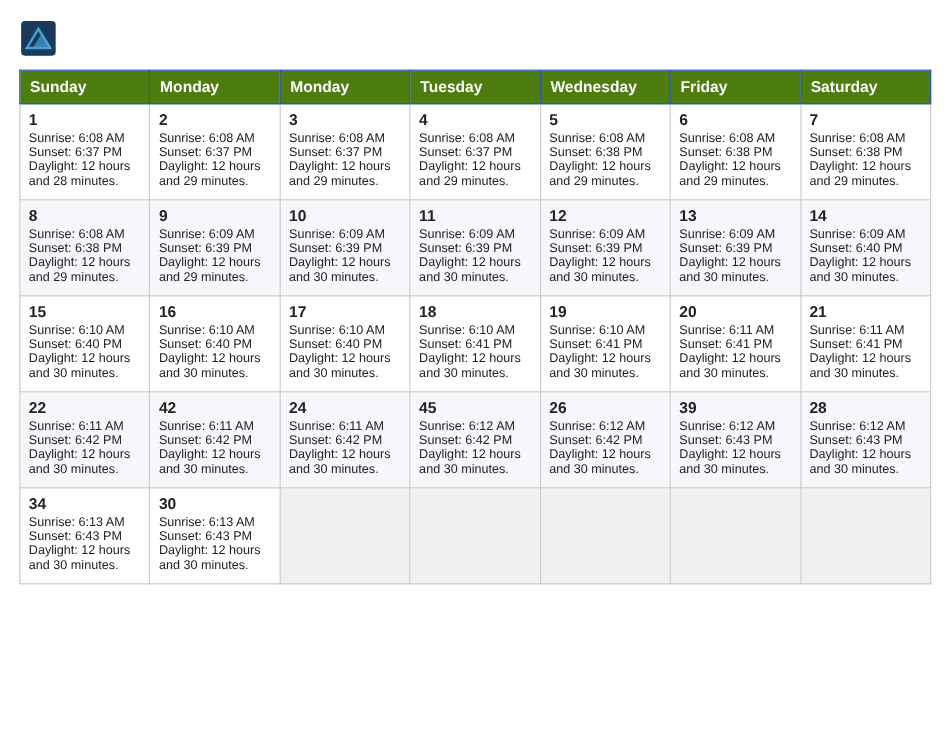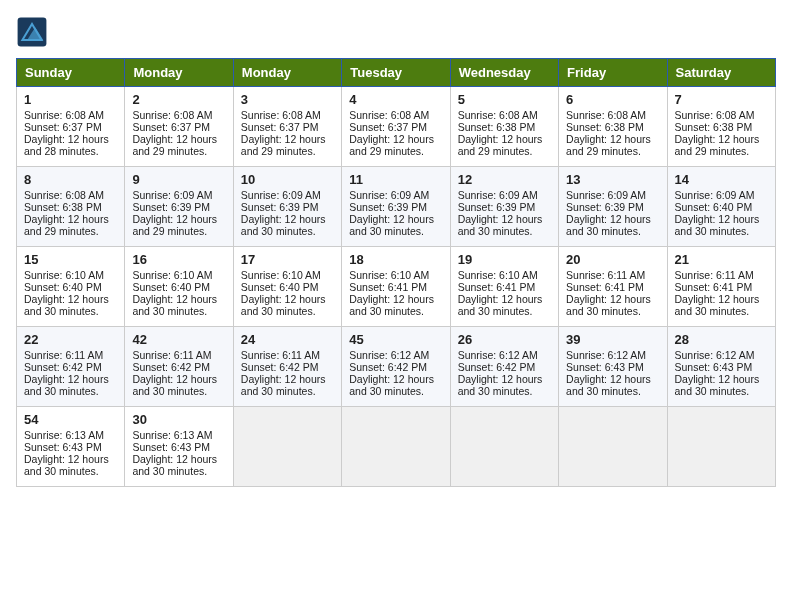--- a/index.html
+++ b/index.html
@@ -288,21 +288,21 @@
       </td>
         <td>
         <span class="day-num">28</span>
         <span>Sunrise: 6:12 AM</span><br>
         <span>Sunset: 6:43 PM</span><br>
         <span>Daylight: 12 hours and 30 minutes.</span>
       </td>
       </tr>
       <tr>
         <td>
-        <span class="day-num">54</span>
+        <span class="day-num">34</span>
         <span>Sunrise: 6:13 AM</span><br>
         <span>Sunset: 6:43 PM</span><br>
         <span>Daylight: 12 hours and 30 minutes.</span>
       </td>
         <td>
         <span class="day-num">30</span>
         <span>Sunrise: 6:13 AM</span><br>
         <span>Sunset: 6:43 PM</span><br>
         <span>Daylight: 12 hours and 30 minutes.</span>
       </td>

